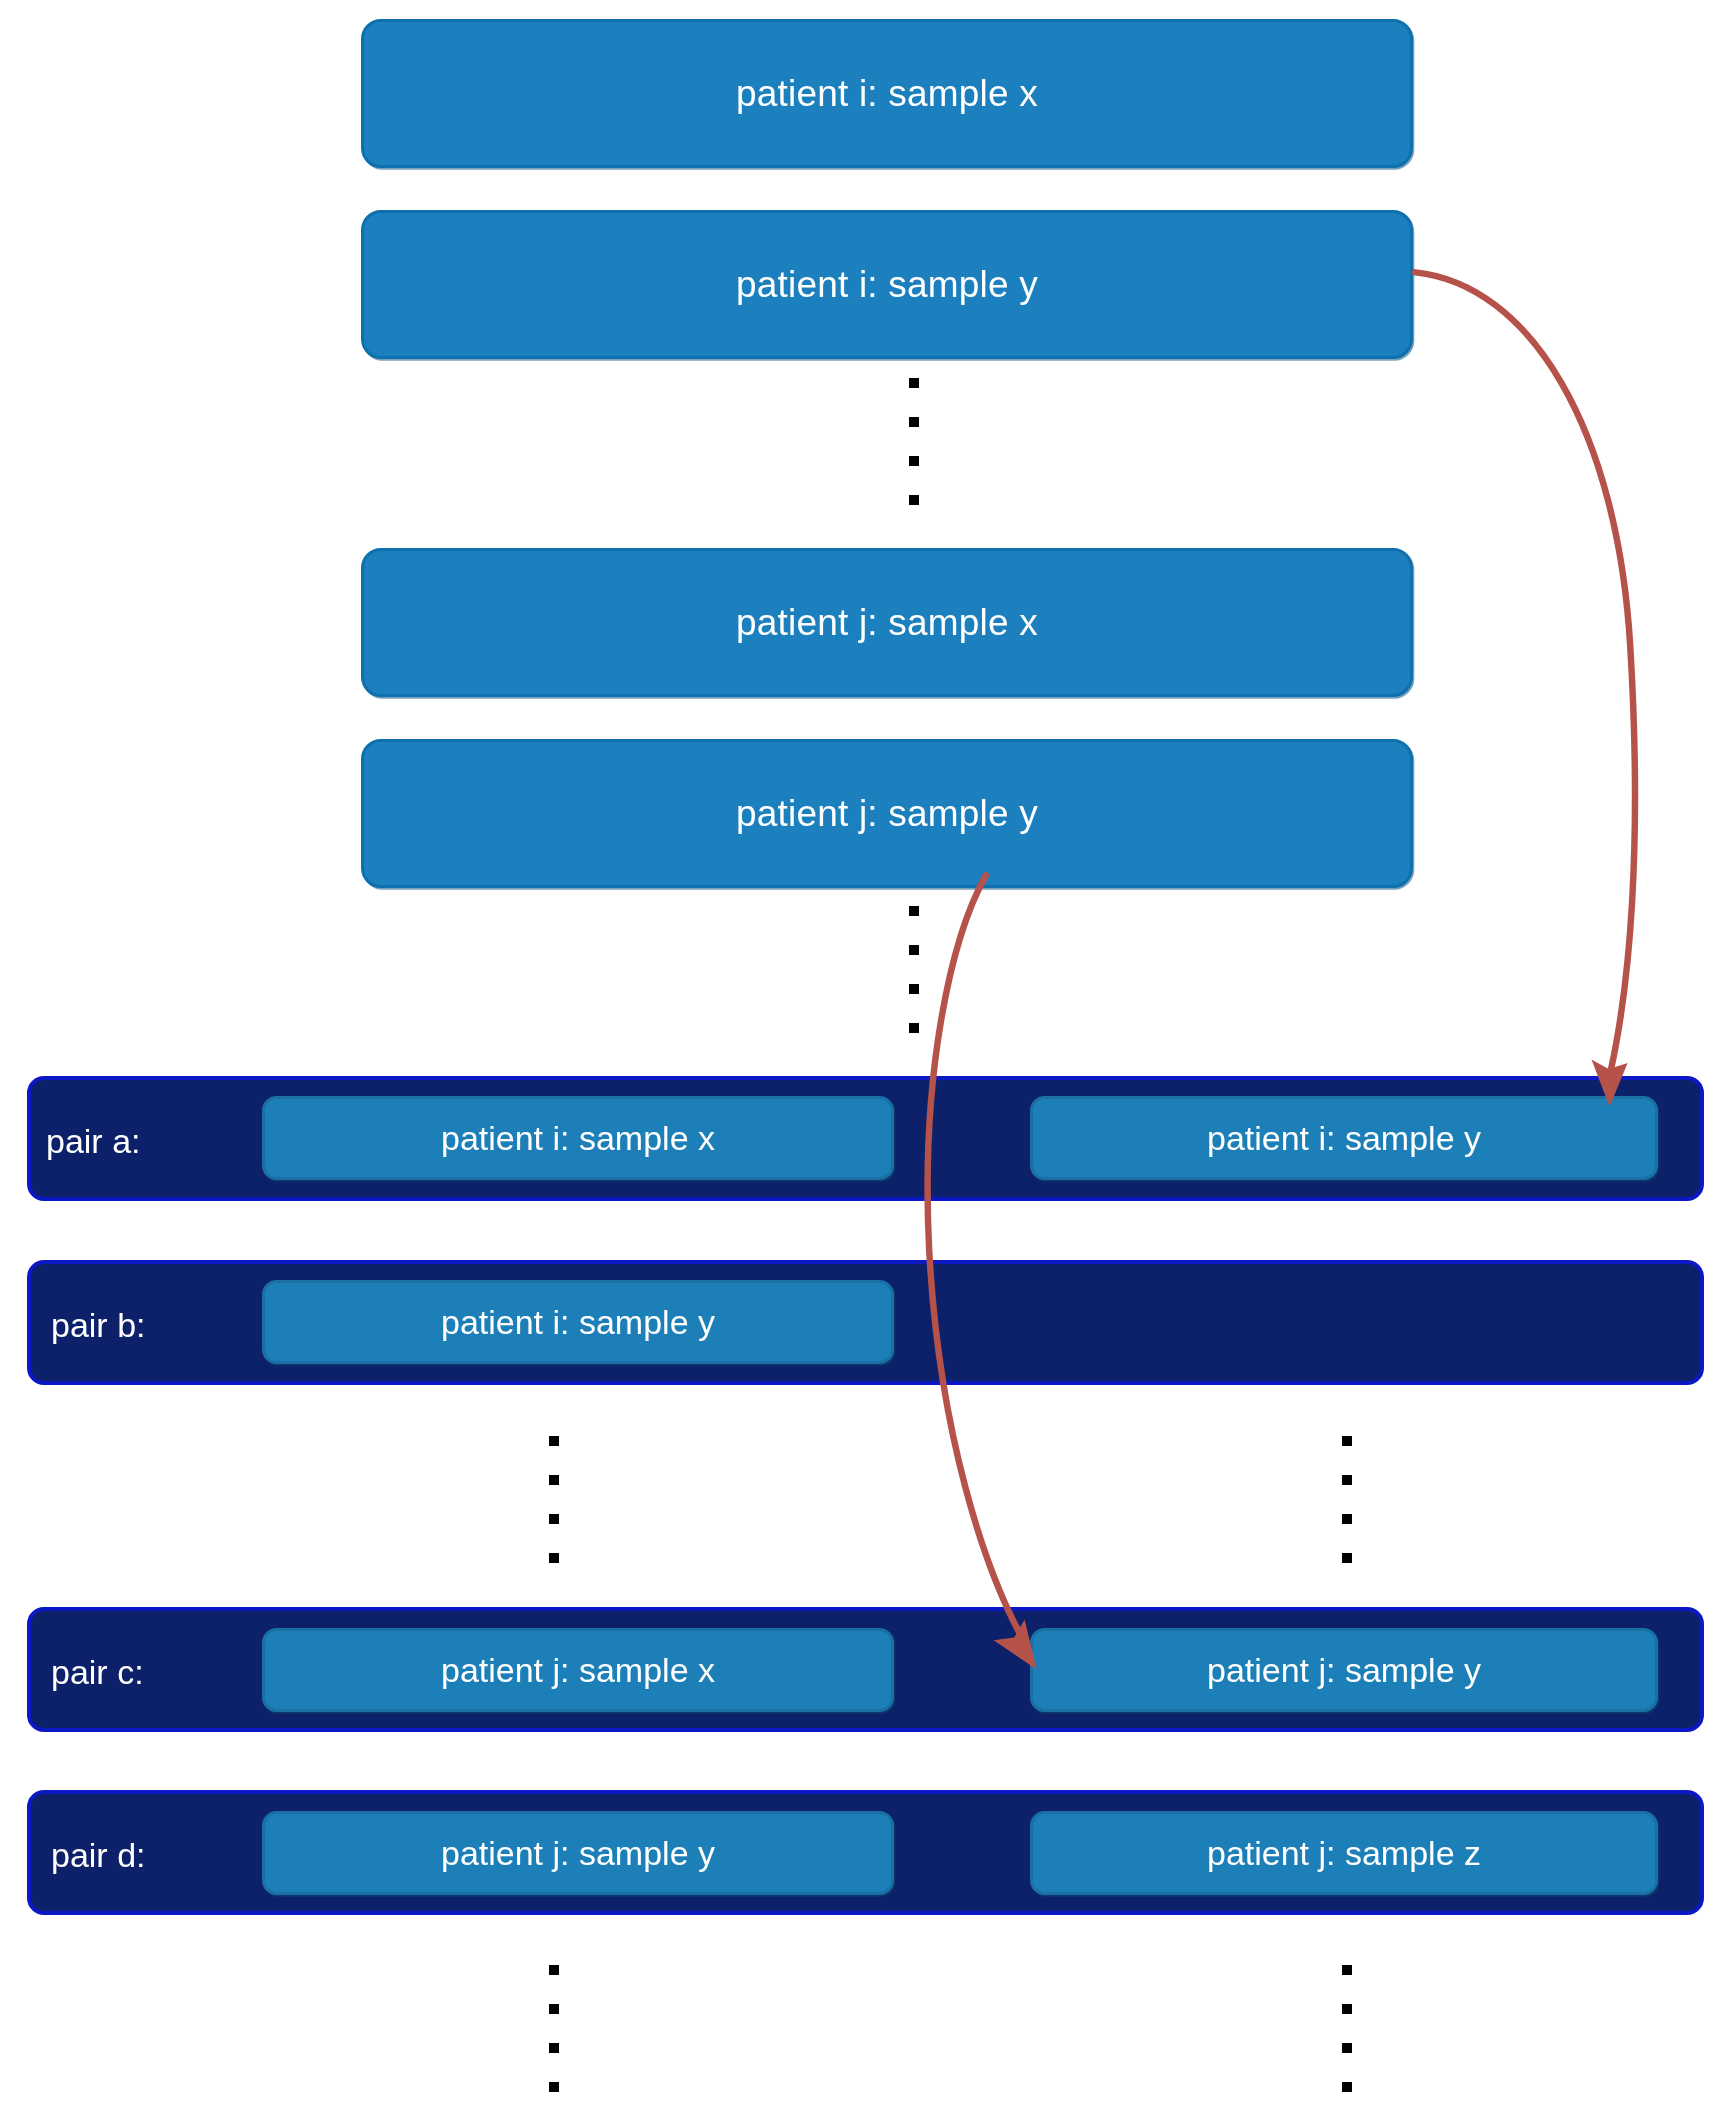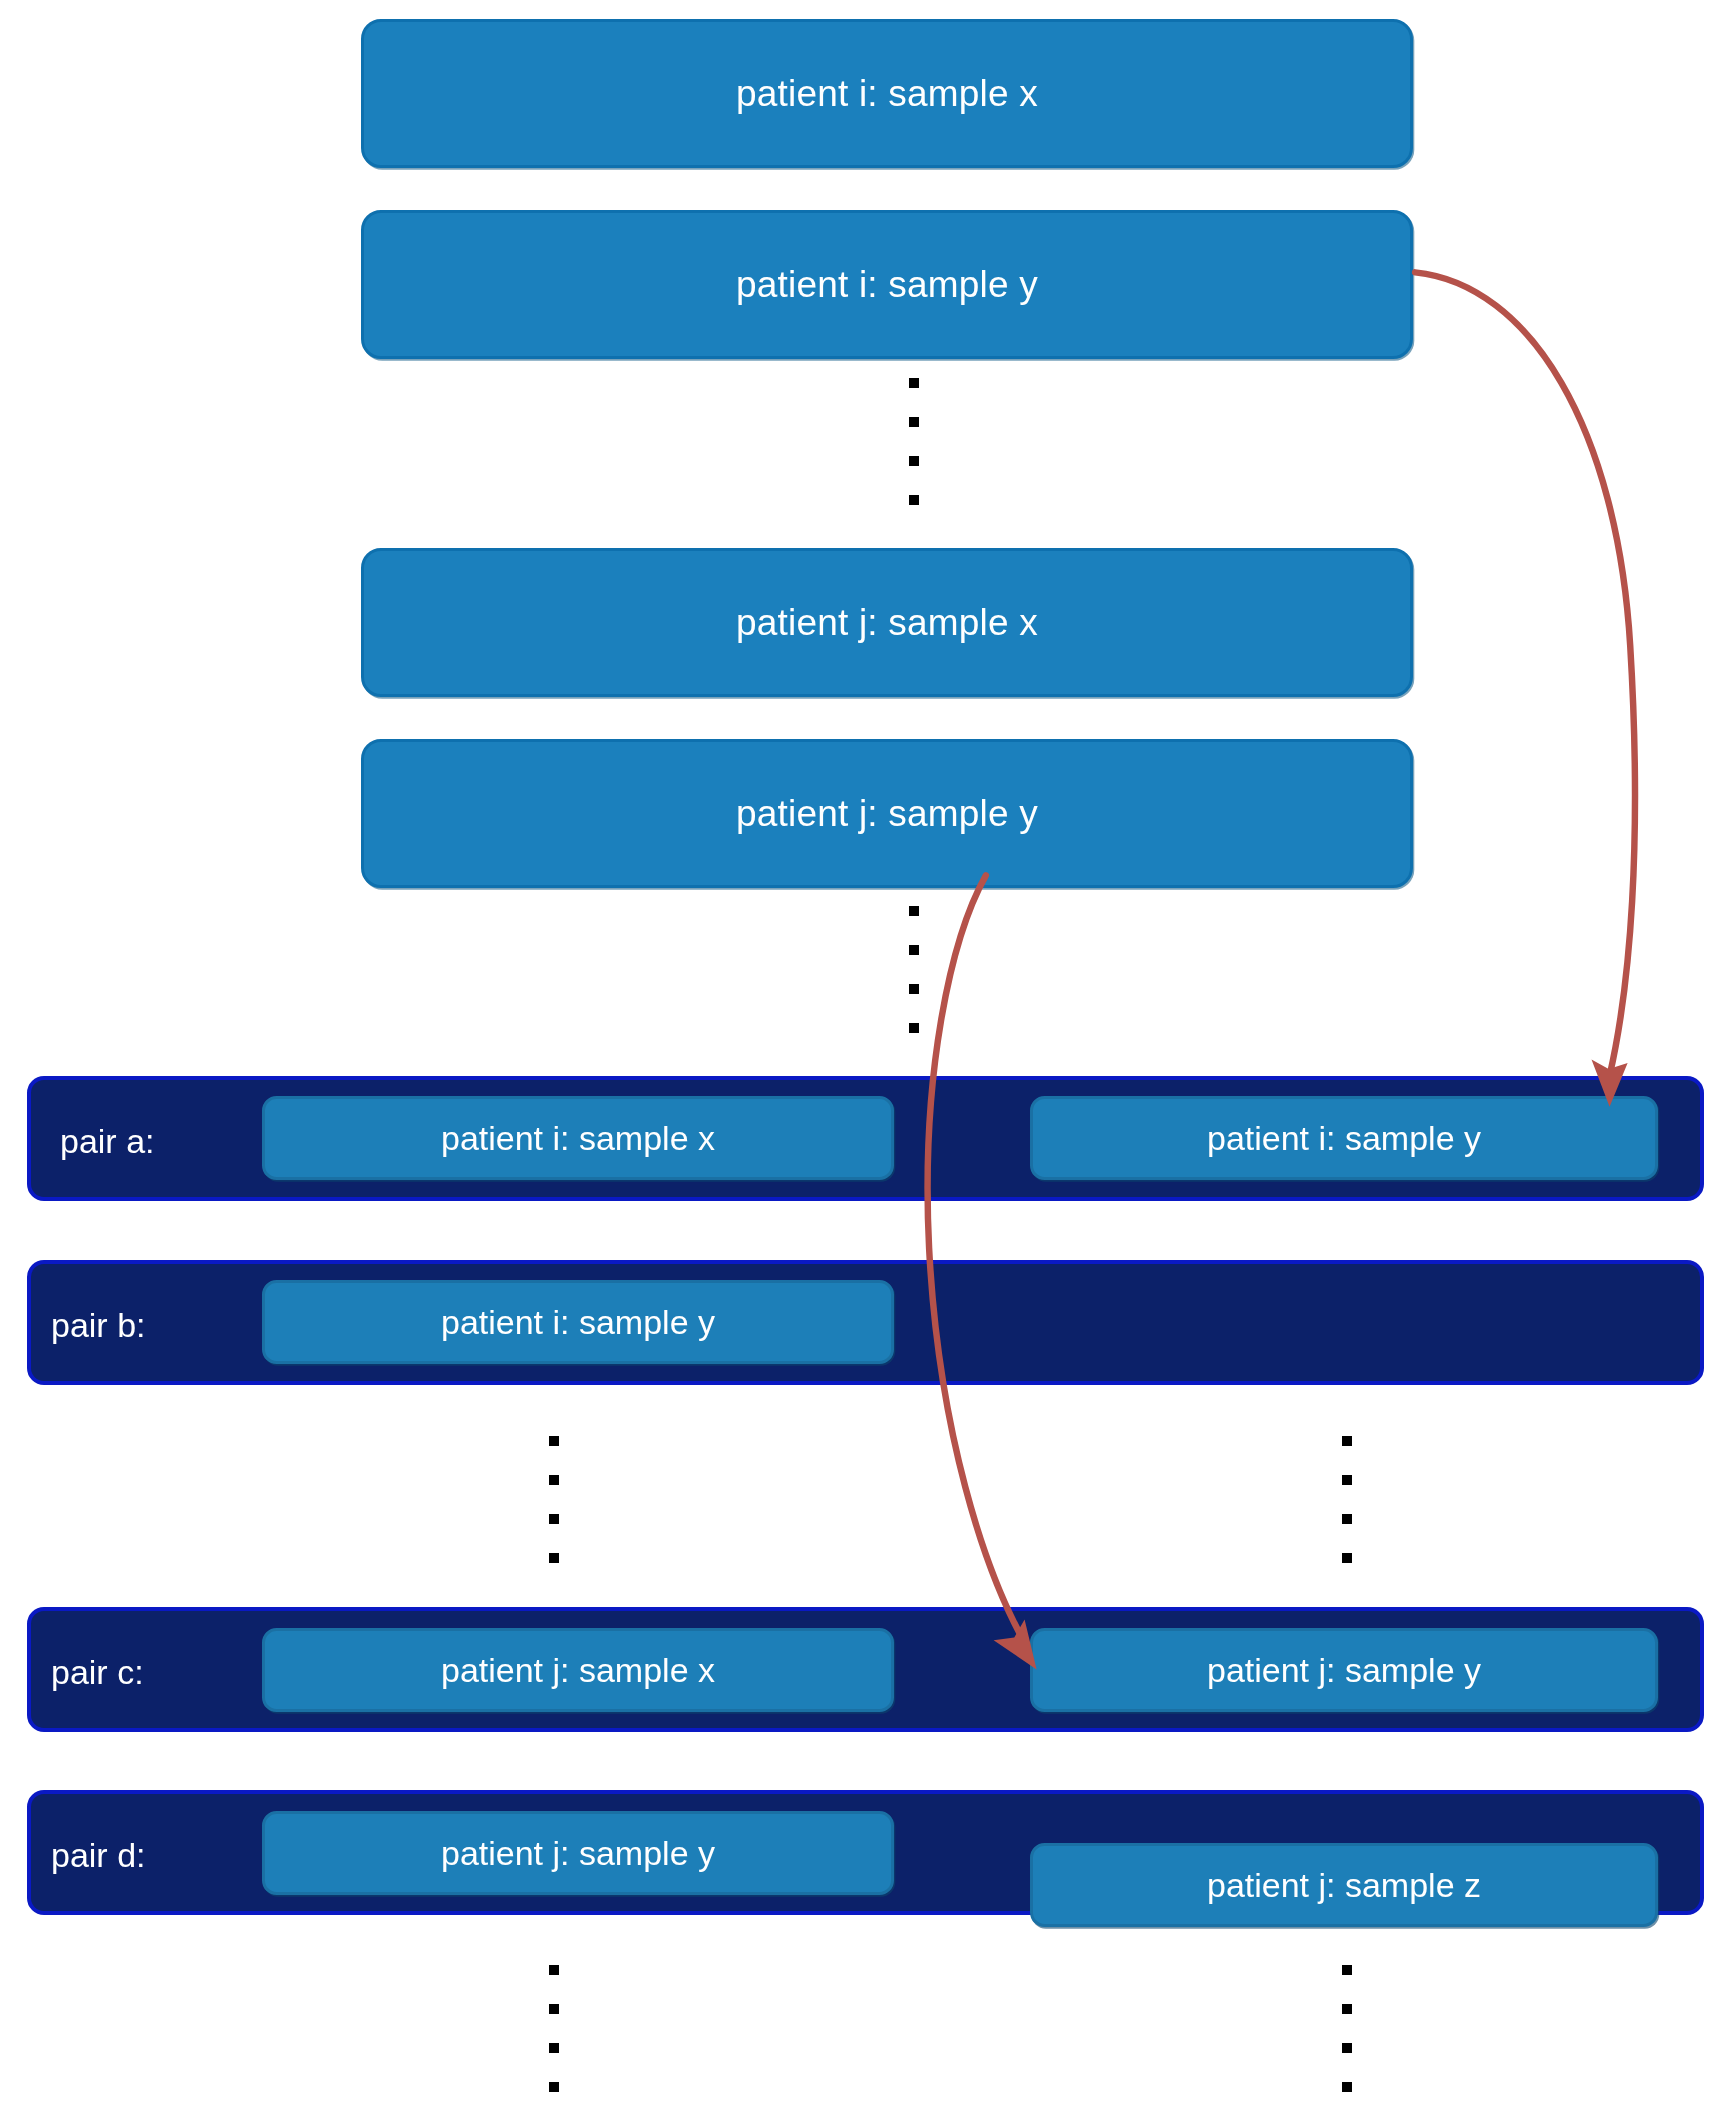--- a/index.html
+++ b/index.html
@@ -120,21 +120,21 @@
 
   <div class="vdots" style="left:909px; top:906px; width:9.5px; height:129px;">
     <i style="top:0px;"></i>
     <i style="top:39px;"></i>
     <i style="top:78px;"></i>
     <i style="top:117px;"></i>
   </div>
 
   <div class="pair-row" style="left:27px; top:1076px; width:1677px; height:125px;">
   </div>
-  <div class="pair-label" style="left:60px; top:1122px;">pair a:</div>
+  <div class="pair-label" style="left:46px; top:1122px;">pair a:</div>
   <div class="inner-box" style="left:262px; top:1096px; width:632px; height:84px;">
     <span>patient i: sample x</span>
   </div>
   <div class="inner-box" style="left:1030px; top:1096px; width:628px; height:84px;">
     <span>patient i: sample y</span>
   </div>
 
   <div class="pair-row" style="left:27px; top:1260px; width:1677px; height:125px;">
   </div>
   <div class="pair-label" style="left:51px; top:1306px;">pair b:</div>
@@ -164,21 +164,21 @@
   <div class="inner-box" style="left:1030px; top:1628px; width:628px; height:84px;">
     <span>patient j: sample y</span>
   </div>
 
   <div class="pair-row" style="left:27px; top:1790px; width:1677px; height:125px;">
   </div>
   <div class="pair-label" style="left:51px; top:1836px;">pair d:</div>
   <div class="inner-box" style="left:262px; top:1811px; width:632px; height:84px;">
     <span>patient j: sample y</span>
   </div>
-  <div class="inner-box" style="left:1030px; top:1811px; width:628px; height:84px;margin-top:32px;">
+  <div class="inner-box" style="left:1030px; top:1811px; width:628px; height:84px;">
     <span>patient j: sample z</span>
   </div>
 
   <div class="vdots" style="left:549px; top:1965px; width:9.5px; height:129px;">
     <i style="top:0px;"></i>
     <i style="top:39px;"></i>
     <i style="top:78px;"></i>
     <i style="top:117px;"></i>
   </div>
   <div class="vdots" style="left:1342px; top:1965px; width:9.5px; height:129px;">

